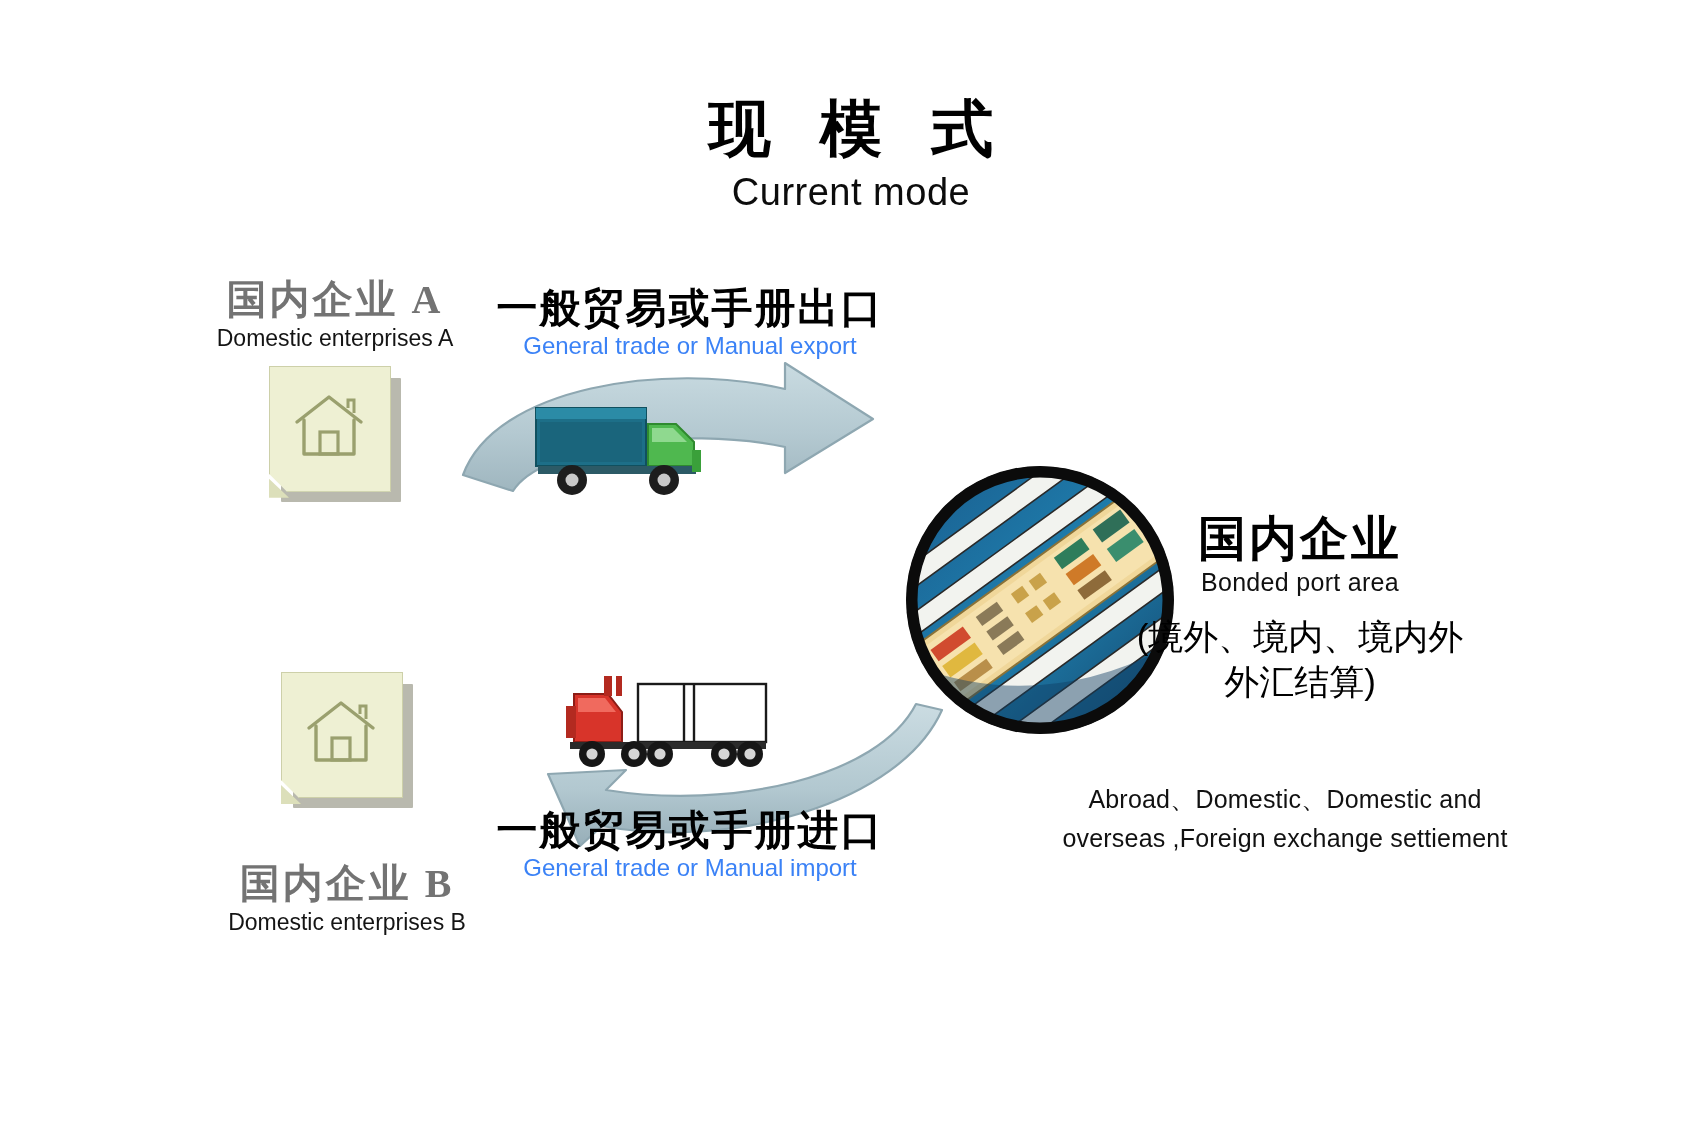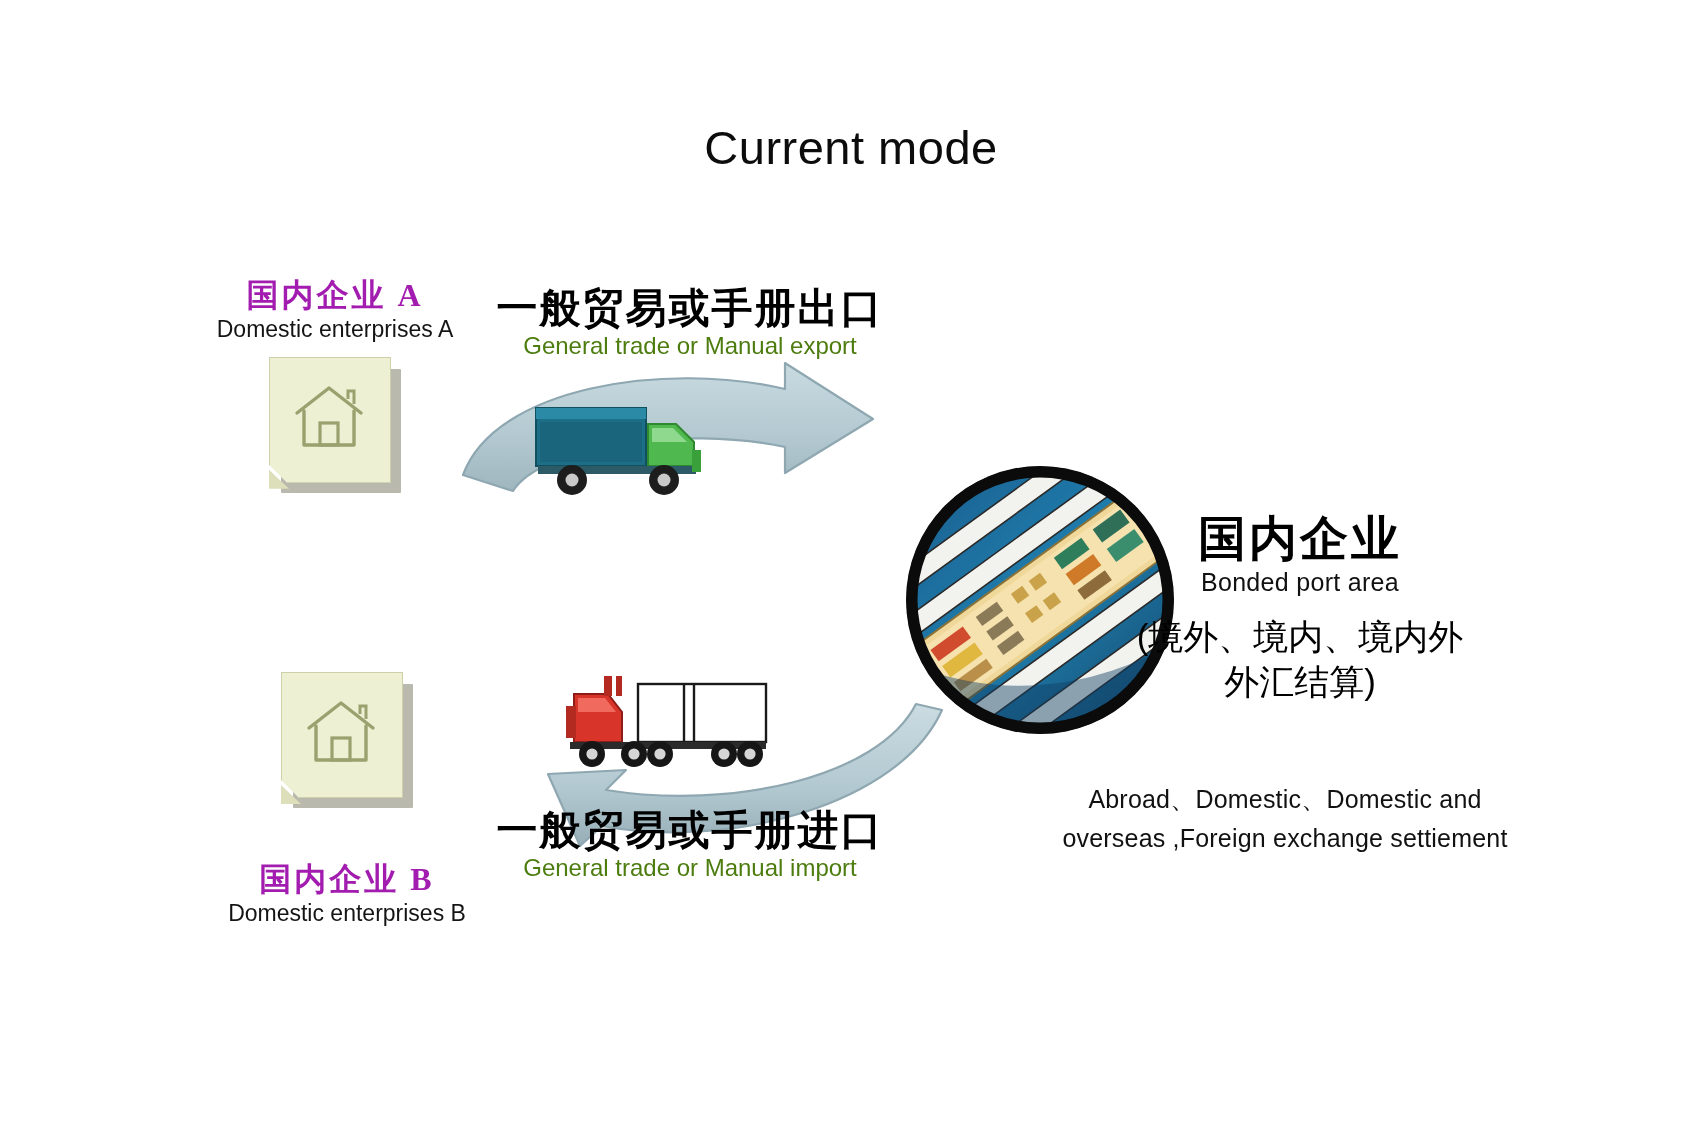--- a/index.html
+++ b/index.html
@@ -13,29 +13,29 @@
   .stage{position:absolute;left:0;top:0;width:1702px;height:1136px;}
 
   
   .title-block{position:absolute;left:0;top:96px;width:1702px;text-align:center;}
   .title-cn{
     font-family:"Liberation Sans","DejaVu Sans",sans-serif;
     font-size:62px;font-weight:700;color:#000;letter-spacing:16px;
     line-height:1.05;text-indent:16px;
   }
   .title-en{
-    font-size:47px;color:#0c0c0c;margin-top:24px;letter-spacing:.5px;
+    font-size:38px;color:#0c0c0c;margin-top:10px;letter-spacing:.5px;
     font-weight:400;
   }
 
   
   .ent{position:absolute;width:330px;text-align:center;}
   .ent-cn{
     font-family:"Liberation Serif","DejaVu Serif",serif;
-    font-size:32px;font-weight:700;color:#a21caf;letter-spacing:3px;
+    font-size:40px;font-weight:700;color:#737373;letter-spacing:3px;
     line-height:1.12;white-space:nowrap;
   }
   .ent-en{
     font-size:23px;color:#141414;margin-top:2px;letter-spacing:0px;
     white-space:nowrap;
   }
 
   
   .doc-wrap{position:relative;width:132px;height:132px;margin:14px auto 0;}
   .doc-shadow{
@@ -56,21 +56,21 @@
   .doc-house{position:absolute;left:22px;top:22px;width:76px;height:76px;}
 
   
   .alabel{position:absolute;text-align:center;}
   .alabel-cn{
     font-size:41px;font-weight:700;color:#000;letter-spacing:2px;
     white-space:nowrap;line-height:1.1;
     font-family:"Liberation Sans","DejaVu Sans",sans-serif;
   }
   .alabel-en{
-    font-size:24px;color:#4d7c0f;margin-top:1px;white-space:nowrap;
+    font-size:24px;color:#3b82f6;margin-top:1px;white-space:nowrap;
     letter-spacing:0px;
   }
 
   
   .port-text{position:absolute;left:1040px;top:512px;width:520px;text-align:center;}
   .port-cn{
     font-size:48px;font-weight:700;color:#000;letter-spacing:3px;
     line-height:1.12;white-space:nowrap;
   }
   .port-en{
@@ -90,20 +90,21 @@
 
   
   .gfx{position:absolute;}
 </style>
 </head>
 <body>
 
 <div class="stage">
 
   <div class="title-block">
+    <div class="title-cn">现 模 式</div>
     <div class="title-en">Current mode</div>
   </div>
 
   <div class="ent" style="left:170px;top:278px;">
     <div class="ent-cn">国内企业 A</div>
     <div class="ent-en">Domestic enterprises A</div>
     <div class="doc-wrap">
       <div class="doc-shadow"></div>
       <div class="doc-page"></div>
       <div class="doc-fold"></div>

